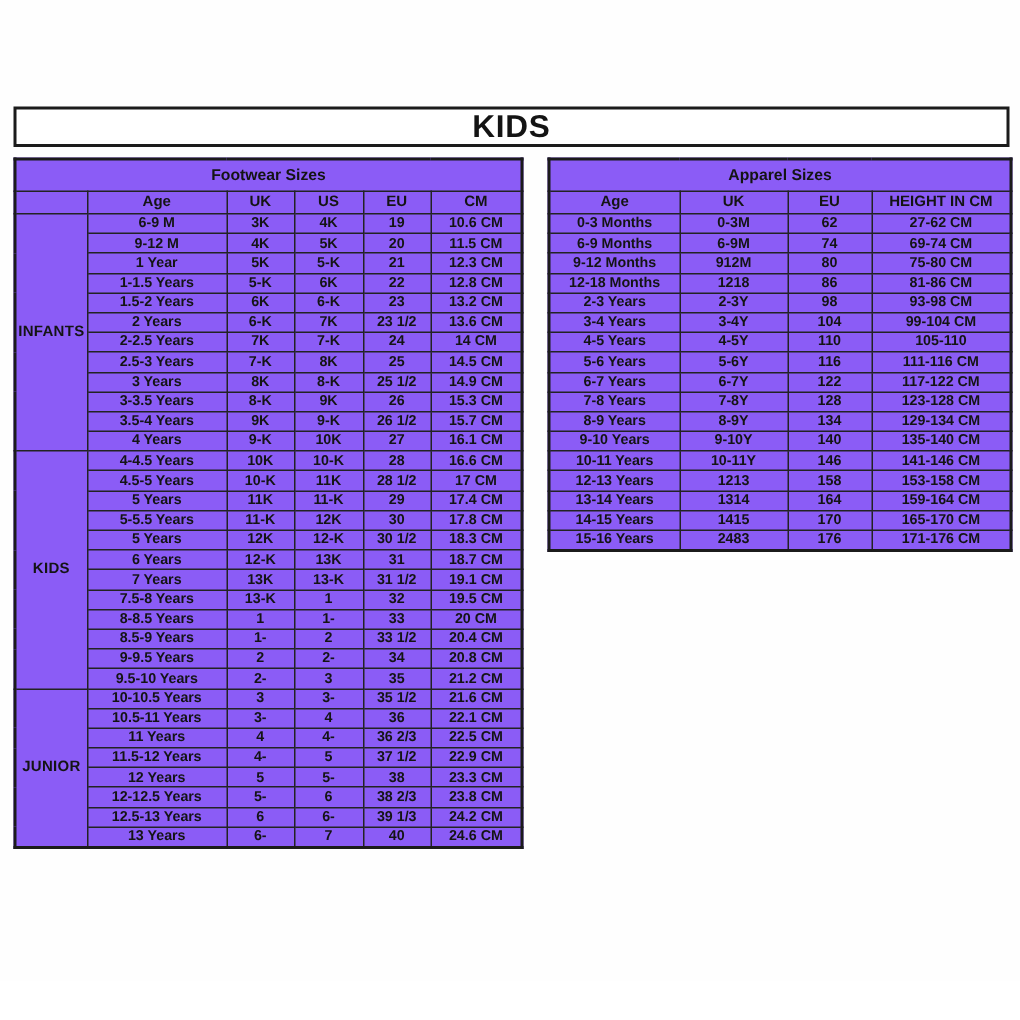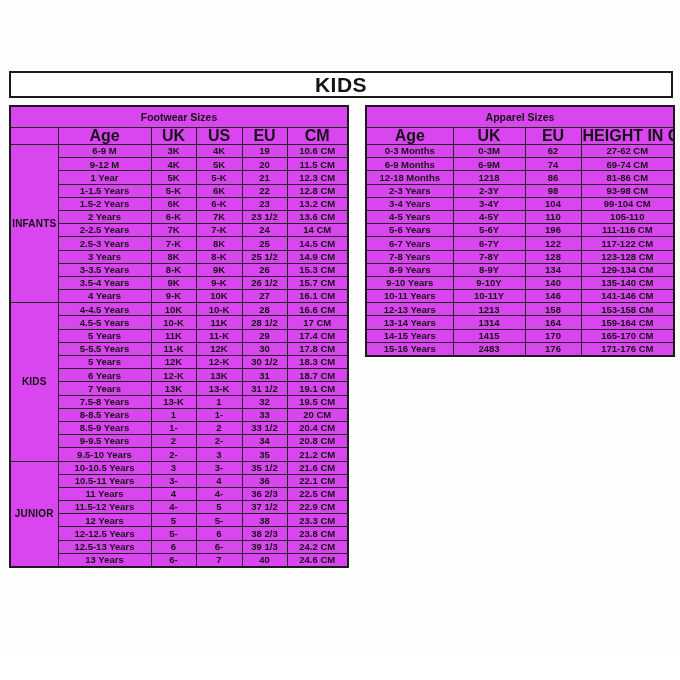--- a/index.html
+++ b/index.html
@@ -40,42 +40,42 @@
     position: absolute;
     left: 9px;
     top: 105px;
     display: flex;
     align-items: flex-start;
     gap: 16px;
   }
   table.size-table {
     border-collapse: collapse;
     table-layout: fixed;
-    background: #d946ef;
+    background: #8b5cf6;
     border: 2px solid #1b1b1b;
   }
   table.size-table th, table.size-table td {
     border: 1px solid #232323;
     padding: 0 1px;
     text-align: center;
     vertical-align: middle;
     font-weight: bold;
     font-size: 9.5px;
     line-height: 1;
     color: #141414;
     overflow: hidden;
     white-space: nowrap;
   }
   table.size-table tr.merged-header th {
     height: 20px;
     font-size: 10.5px;
   }
   table.size-table tr.col-header th {
     height: 14px;
-    font-size: 16px;
+    font-size: 10px;
   }
   table.size-table tbody tr {
     height: 13.2px;
   }
   table.size-table th.group {
     font-size: 10px;
     letter-spacing: 0.2px;
   }
 </style>
 </head>
@@ -367,20 +367,26 @@
             <td>62</td>
             <td>27-62 CM</td>
           </tr>
           <tr>
             <td>6-9 Months</td>
             <td>6-9M</td>
             <td>74</td>
             <td>69-74 CM</td>
           </tr>
           <tr>
+            <td>9-12 Months</td>
+            <td>912M</td>
+            <td>80</td>
+            <td>75-80 CM</td>
+          </tr>
+          <tr>
             <td>12-18 Months</td>
             <td>1218</td>
             <td>86</td>
             <td>81-86 CM</td>
           </tr>
           <tr>
             <td>2-3 Years</td>
             <td>2-3Y</td>
             <td>98</td>
             <td>93-98 CM</td>
@@ -393,21 +399,21 @@
           </tr>
           <tr>
             <td>4-5 Years</td>
             <td>4-5Y</td>
             <td>110</td>
             <td>105-110</td>
           </tr>
           <tr>
             <td>5-6 Years</td>
             <td>5-6Y</td>
-            <td>196</td>
+            <td>116</td>
             <td>111-116 CM</td>
           </tr>
           <tr>
             <td>6-7 Years</td>
             <td>6-7Y</td>
             <td>122</td>
             <td>117-122 CM</td>
           </tr>
           <tr>
             <td>7-8 Years</td>

